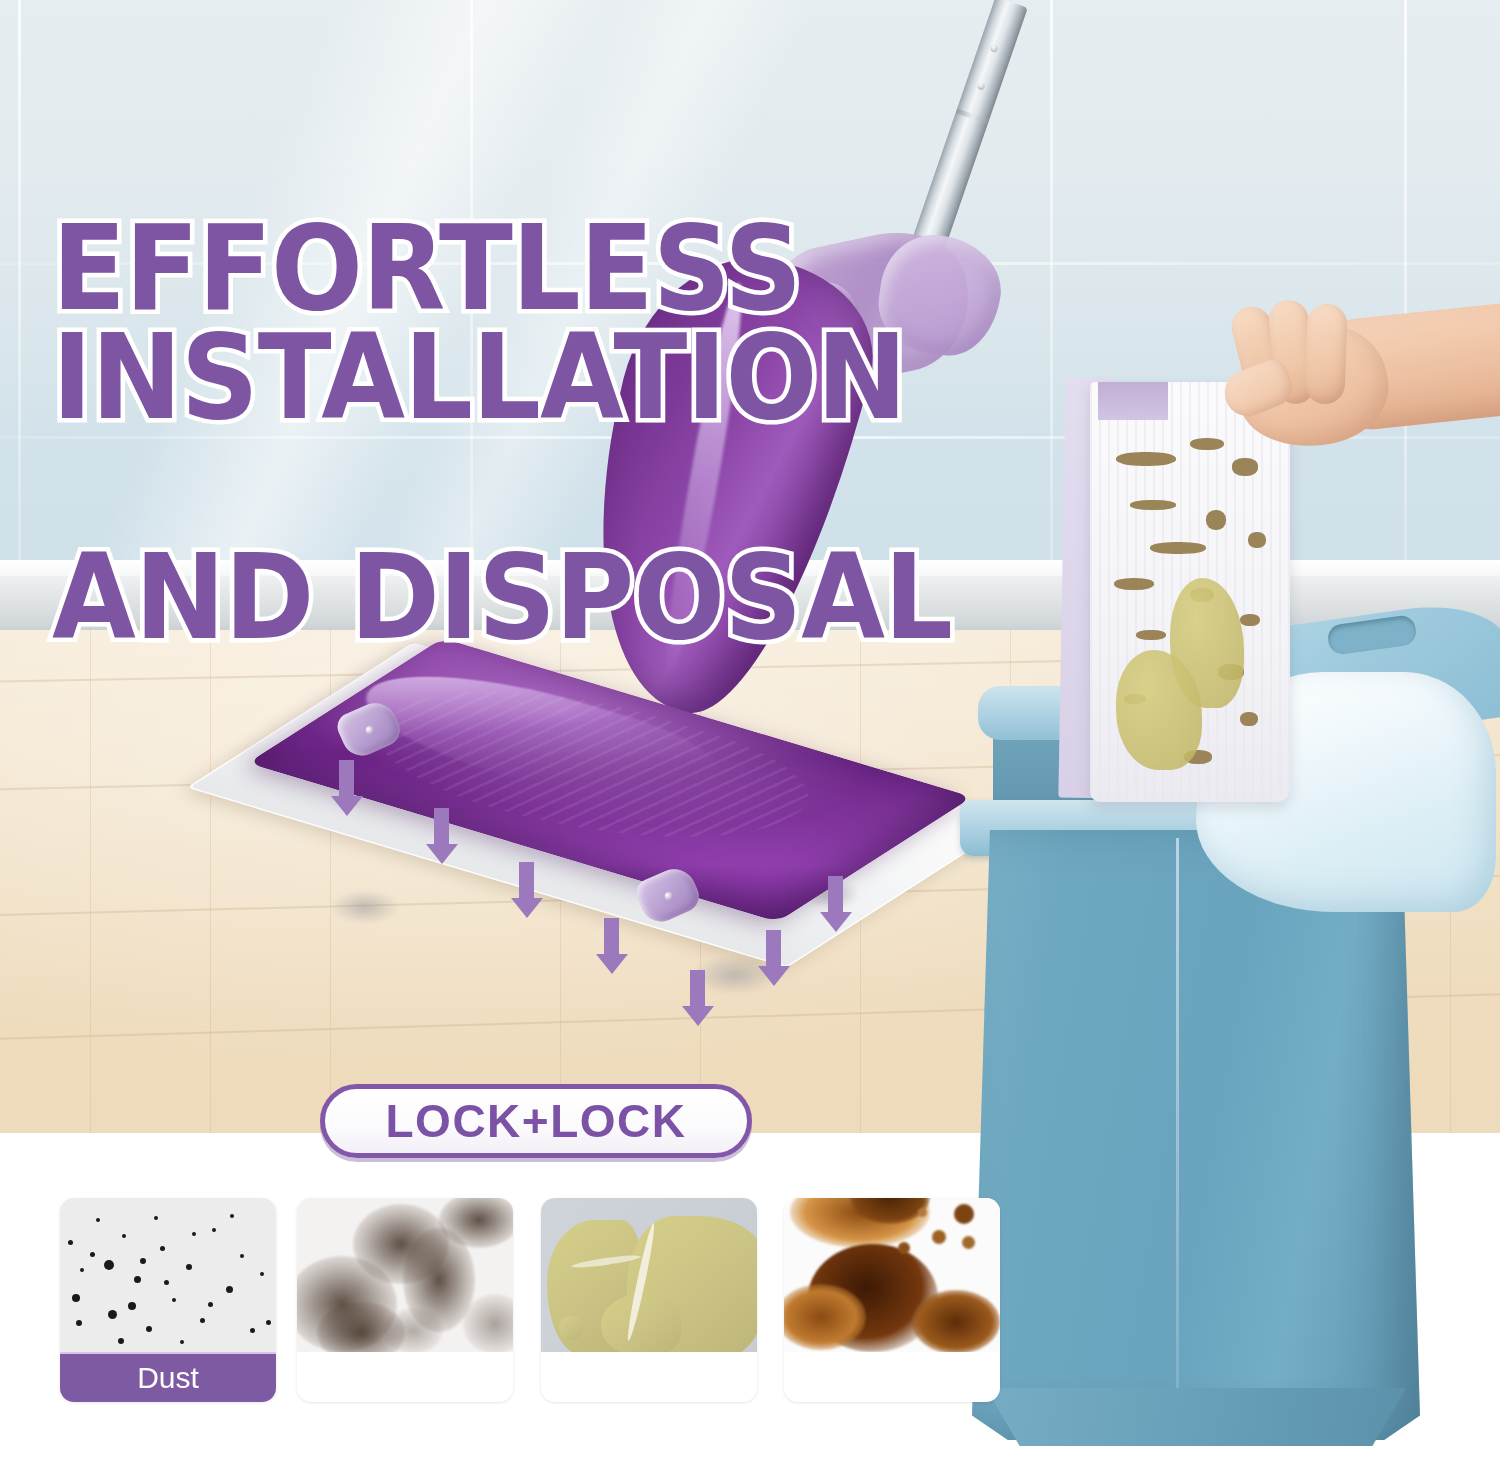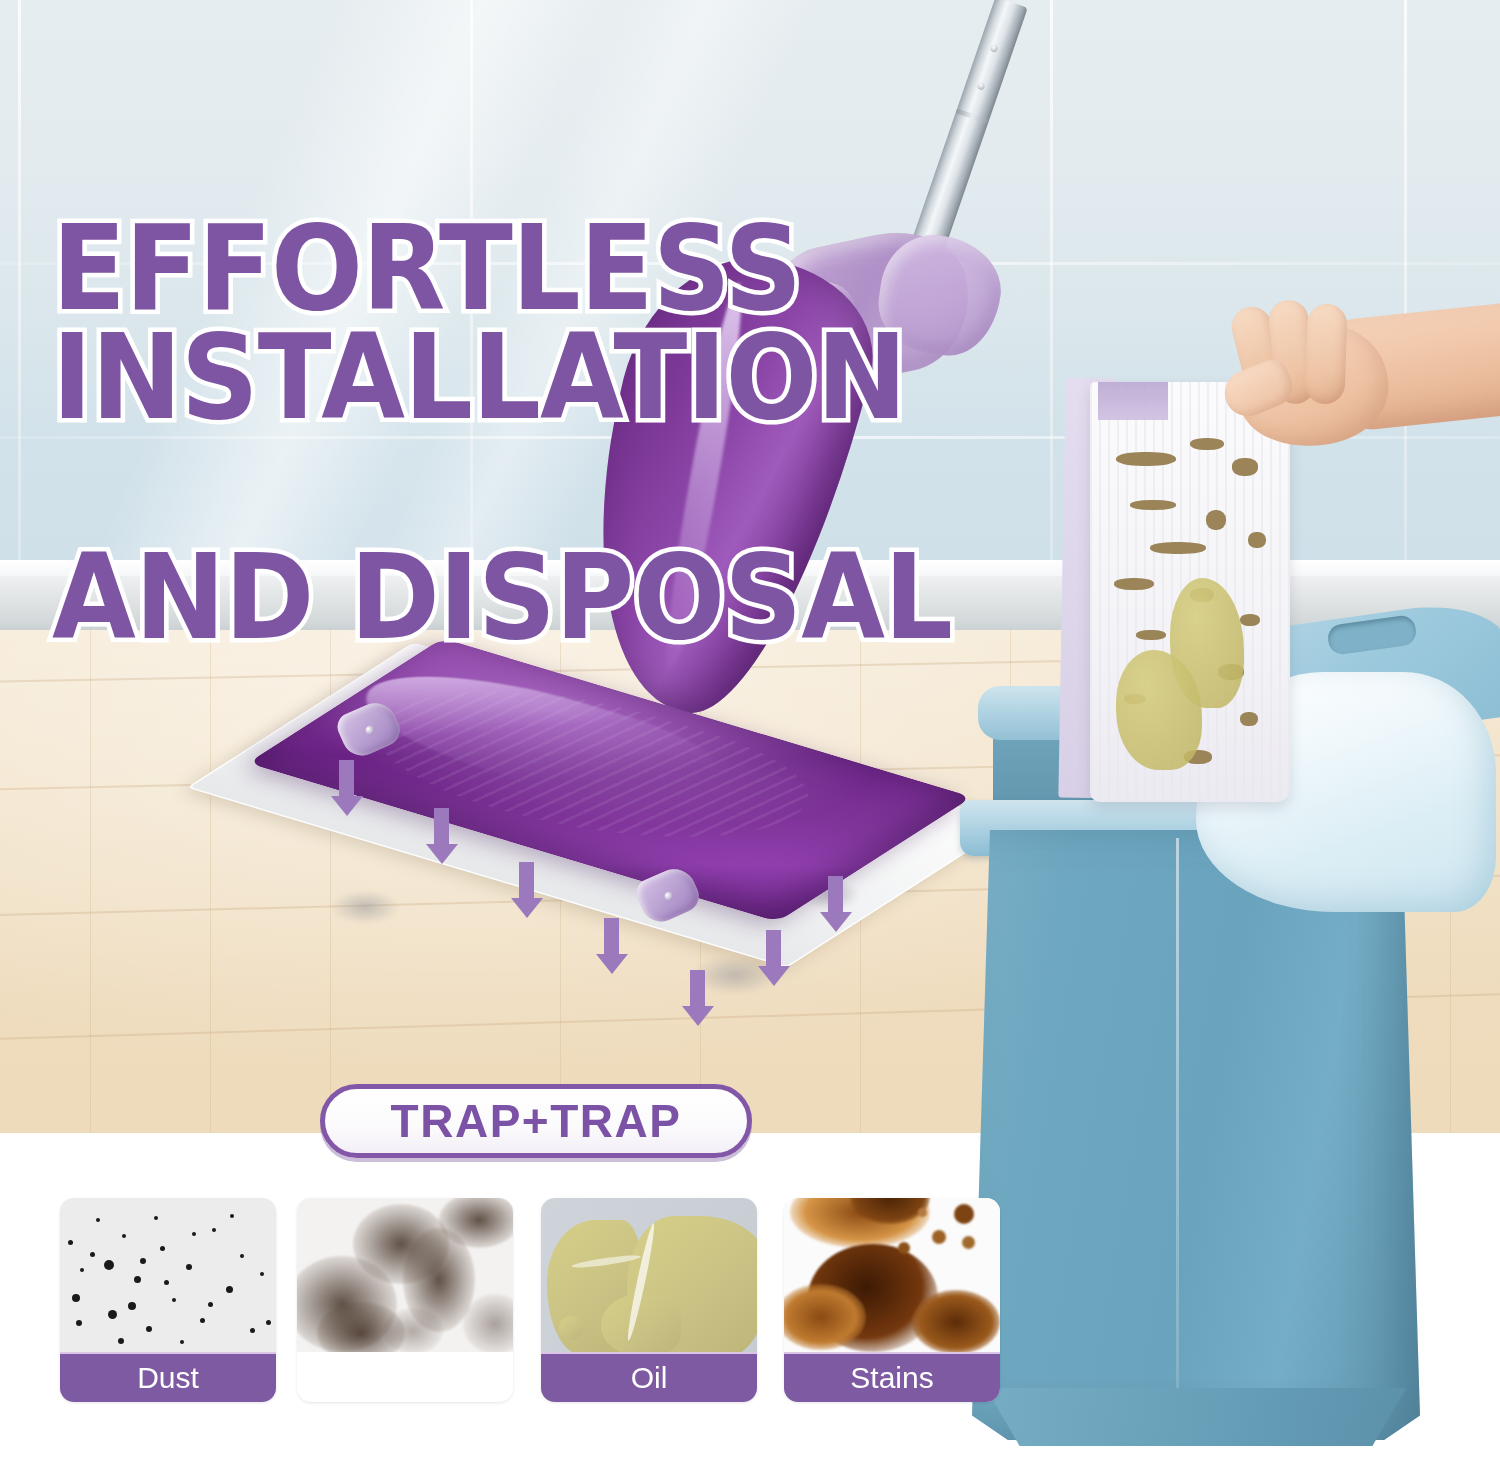--- a/index.html
+++ b/index.html
@@ -502,21 +502,21 @@
     <div class="finger" style="left:116px; top:4px;  width:40px; height:100px; transform:rotate(2deg);"></div>
     <div class="thumb"></div>
   </div>
 
   <h1 class="headline">
     <span class="headline-line">EFFORTLESS INSTALLATION</span>
     <span class="headline-line">AND DISPOSAL</span>
   </h1>
 
   <div class="badge">
-    <span class="badge-text">TRAP+TRAP</span>
+    <span class="badge-text">LOCK+LOCK</span>
   </div>
 
   <div class="cards">
 
     <div class="card" style="left:60px;">
       <div class="swatch sw-dust">
         <div class="sp" style="left:12px;  top:96px;  width:8px; height:8px;"></div>
         <div class="sp" style="left:30px;  top:54px;  width:5px; height:5px;"></div>
         <div class="sp" style="left:48px;  top:112px; width:9px; height:9px;"></div>
         <div class="sp" style="left:62px;  top:36px;  width:4px; height:4px;"></div>
@@ -566,38 +566,32 @@
 
     <div class="card" style="left:541px;">
       <div class="swatch sw-oil">
         <div class="oilmass" style="left:6px;   top:22px;  width:96px;  height:136px; border-radius:50% 22% 42% 38% / 46% 40% 34% 52%;"></div>
         <div class="oilmass" style="left:86px;  top:18px;  width:140px; height:140px; border-radius:34% 48% 28% 42% / 50% 34% 48% 40%;"></div>
         <div class="oilmass" style="left:60px;  top:96px;  width:80px;  height:62px;  border-radius:50% 40% 36% 48%;"></div>
         <div class="oilmass" style="left:18px;  top:118px; width:24px;  height:24px;  border-radius:50%;"></div>
         <div style="position:absolute; left:96px; top:24px; width:8px; height:120px; background:rgba(255,255,255,.7); border-radius:50%; transform:rotate(12deg);"></div>
         <div style="position:absolute; left:30px; top:60px; width:70px; height:7px; background:rgba(255,255,255,.55); border-radius:50%; transform:rotate(-8deg);"></div>
       </div>
-      <div class="bar">
-        <span>Oil</span>
-      </div>
     </div>
 
     <div class="card" style="left:784px;">
       <div class="swatch sw-stain">
         <div class="stainblob" style="left:6px;  top:-22px; width:140px; height:72px; background:radial-gradient(ellipse,#8a4a12,#d59446 55%,rgba(213,148,70,0) 78%);"></div>
         <div class="stainblob" style="left:66px; top:-28px; width:80px;  height:54px; background:radial-gradient(ellipse,#4a2405,#7d4312 60%,rgba(125,67,18,0) 80%);"></div>
         <div class="stainblob" style="left:24px; top:46px;  width:130px; height:108px; background:radial-gradient(ellipse at 45% 40%,#3d1a04,#74380e 55%,rgba(116,56,14,0) 80%);"></div>
         <div class="stainblob" style="left:-8px; top:86px;  width:90px;  height:66px;  background:radial-gradient(ellipse,#8a4a12,#c07b30 55%,rgba(192,123,48,0) 80%);"></div>
         <div class="stainblob" style="left:128px;top:92px;  width:88px;  height:64px;  background:radial-gradient(ellipse,#5c2c08,#9b5a1c 58%,rgba(155,90,28,0) 82%);"></div>
         <div class="stainblob" style="left:170px;top:6px;   width:20px;  height:20px;  background:#7d4313;"></div>
         <div class="stainblob" style="left:148px;top:32px;  width:14px;  height:14px;  background:#9d6124;"></div>
         <div class="stainblob" style="left:178px;top:38px;  width:13px;  height:13px;  background:#a06a2c;"></div>
         <div class="stainblob" style="left:114px;top:44px;  width:12px;  height:12px;  background:#8a5018;"></div>
         <div class="stainblob" style="left:134px;top:10px;  width:9px;   height:9px;   background:#b3793c;"></div>
       </div>
-      <div class="bar">
-        <span>Stains</span>
-      </div>
     </div>
 
   </div>
 
 </div>
 
 </body></html>

